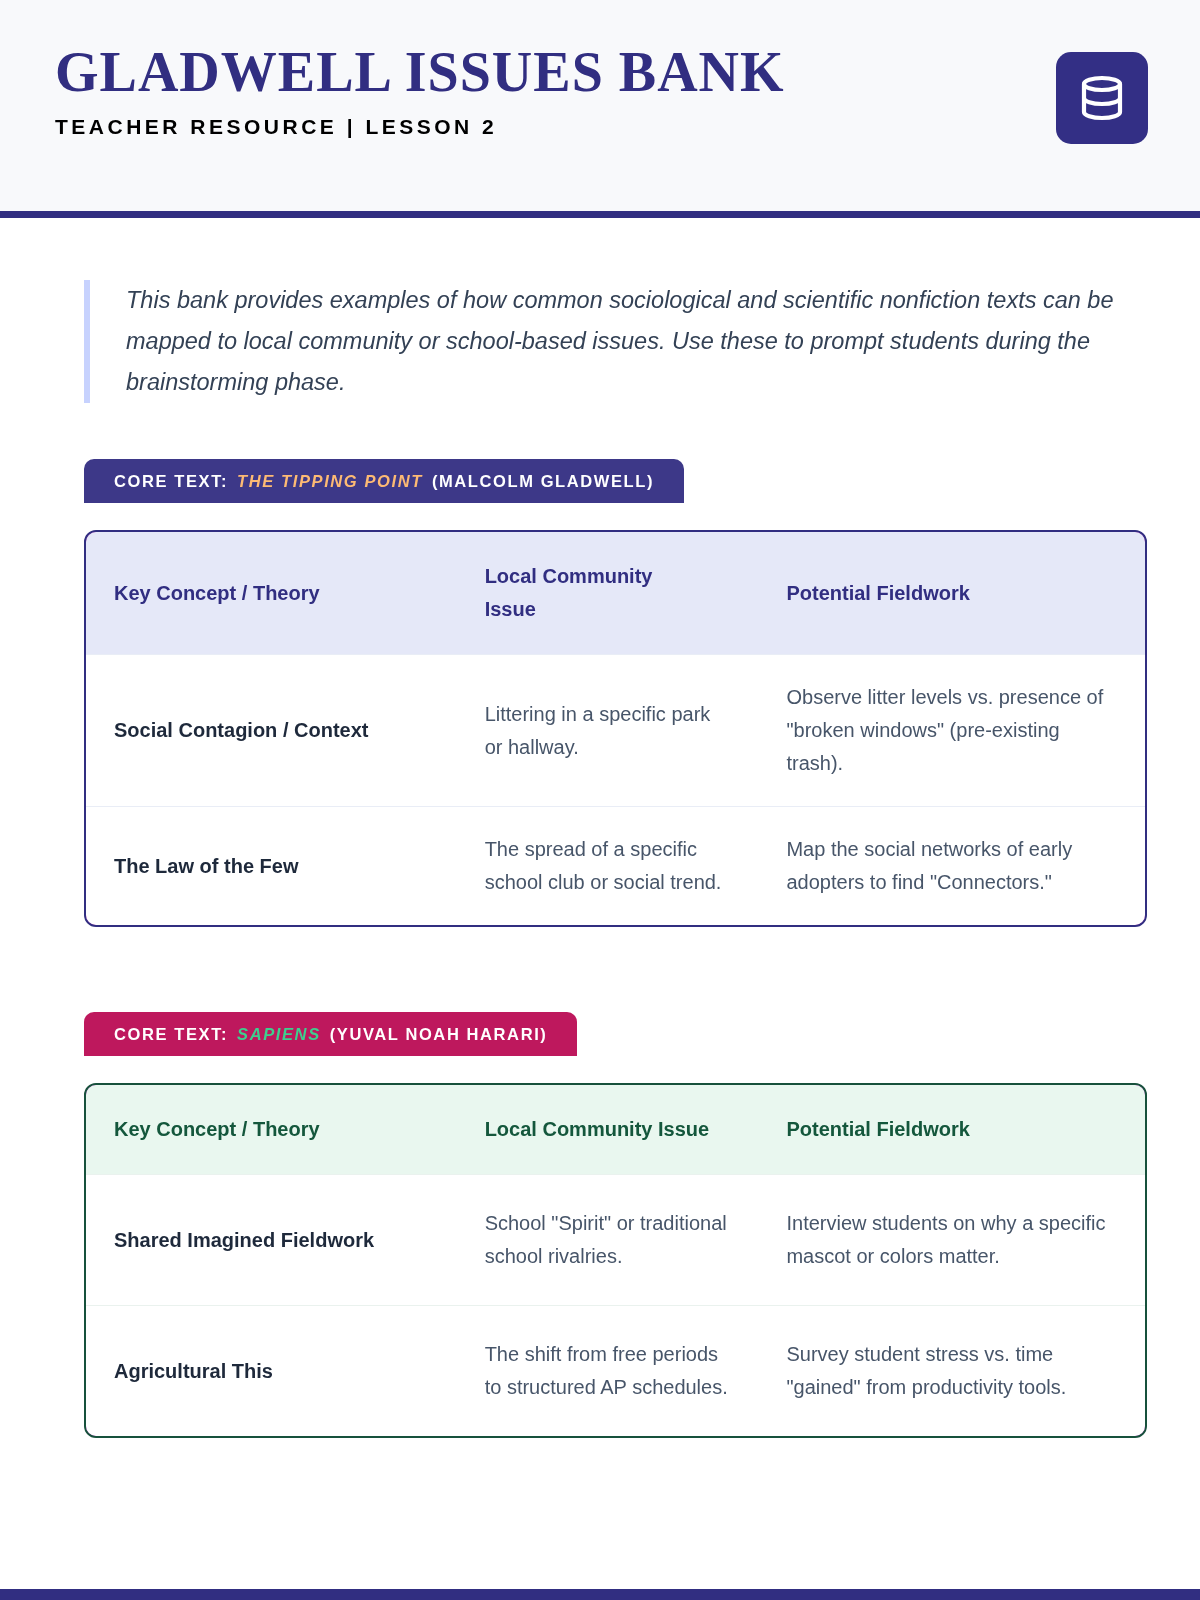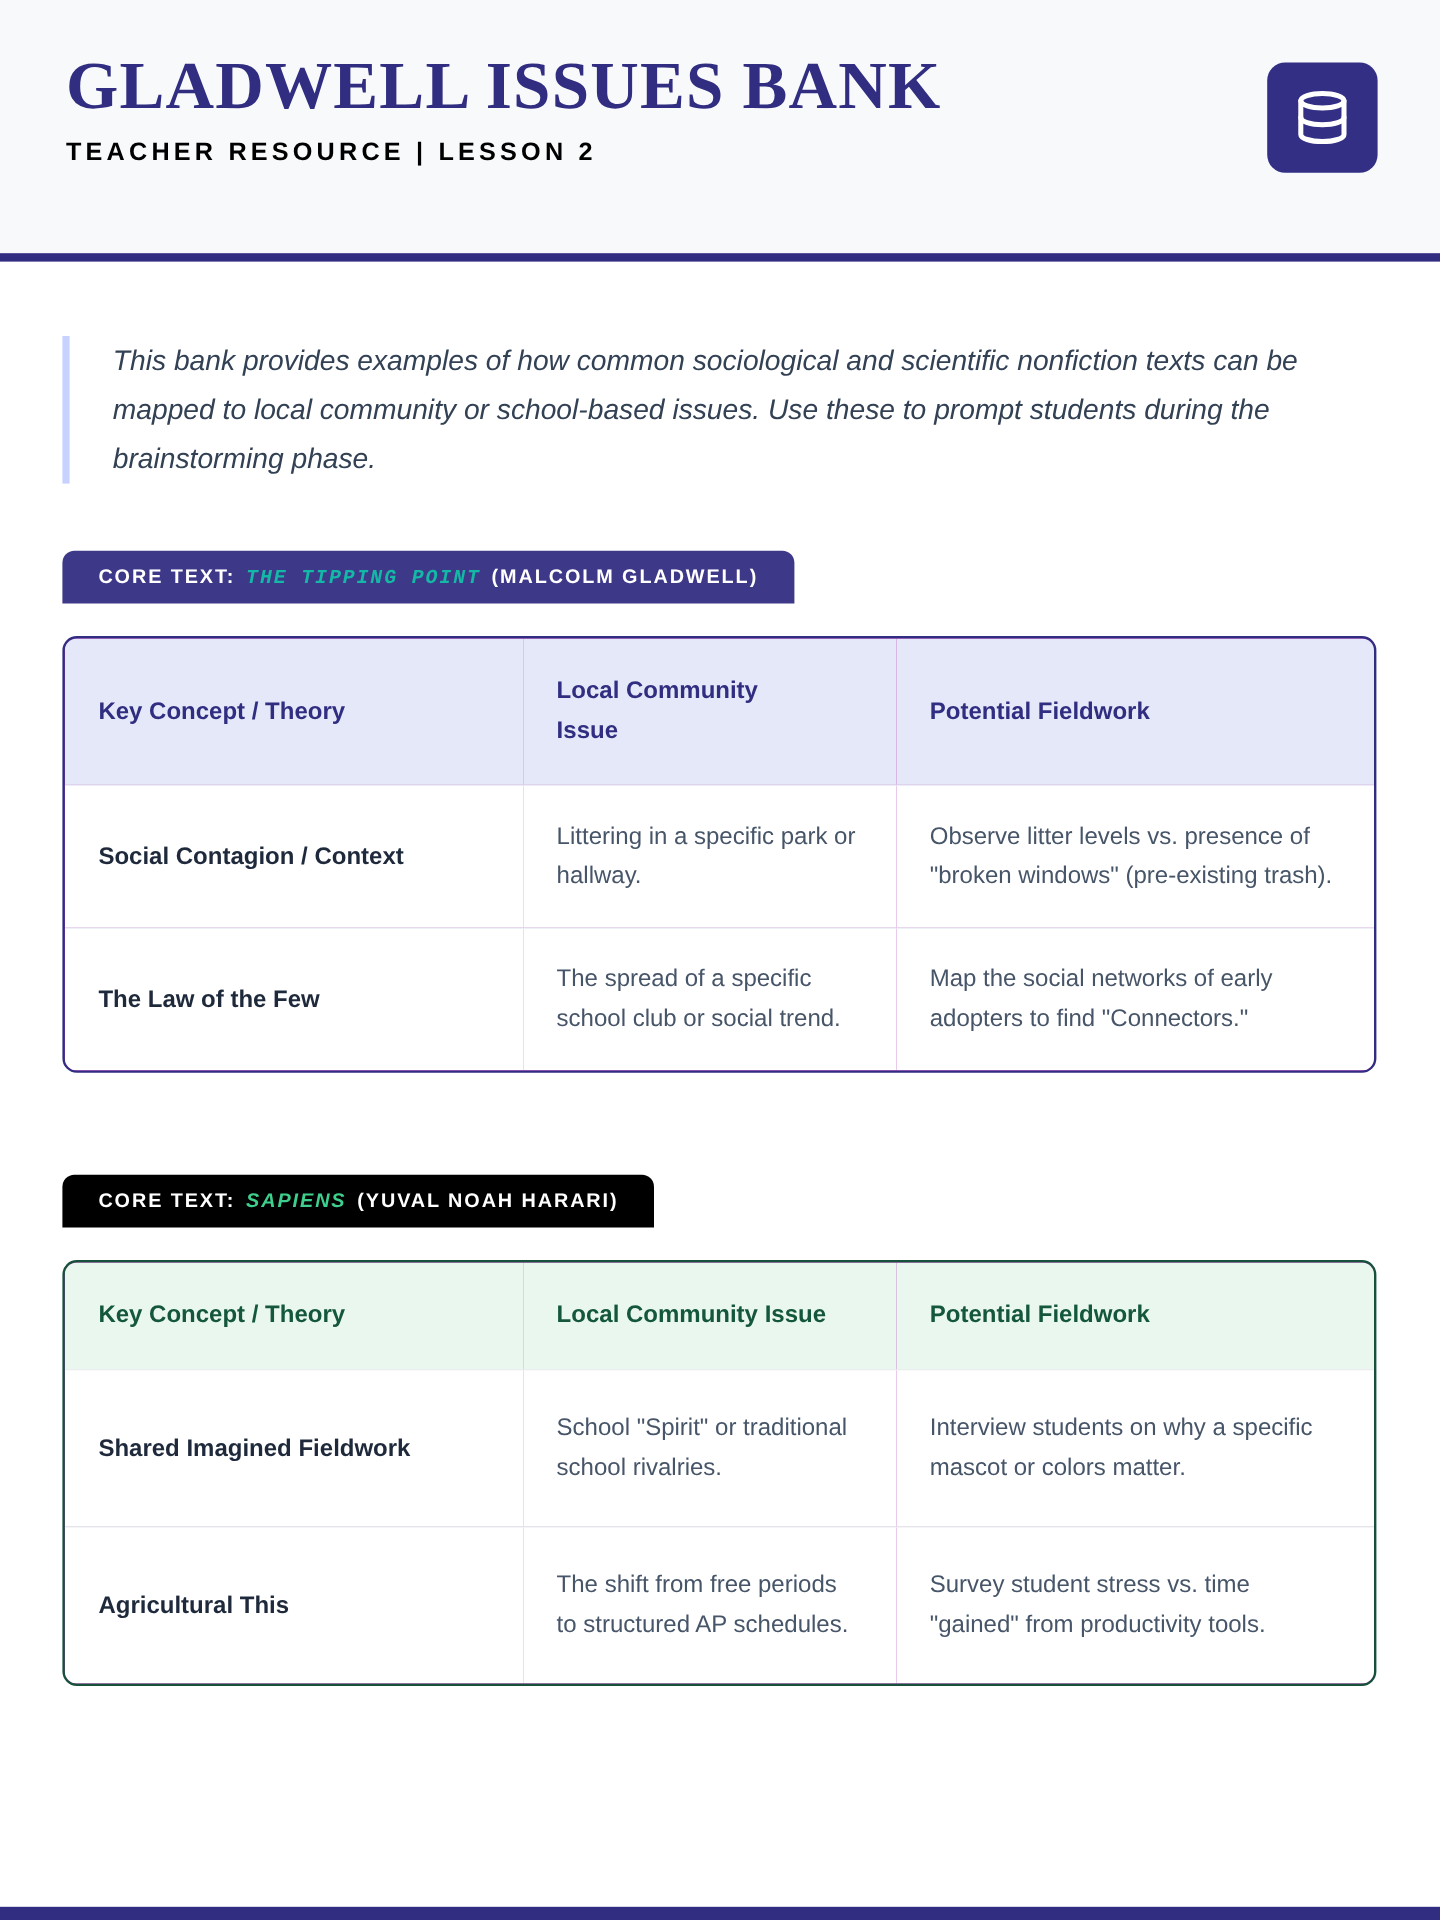--- a/index.html
+++ b/index.html
@@ -41,21 +41,21 @@
   .icon-box {
     width:92px; height:92px;
     margin-top:10px;
     background:#332f85;
     border-radius:15px;
     display:flex; align-items:center; justify-content:center;
     flex:0 0 auto;
   }
 
   
-  .main { padding:0 53px 0 52px; }
+  .main { padding:0 53px 0 84px; }
 
   .intro {
     margin-top:62px;
     border-left:6px solid #c7d2fe;
     padding-left:36px;
     width:1065px;
     font-style:italic;
     font-size:23.5px;
     line-height:41px;
     color:#334155;
@@ -67,22 +67,22 @@
     border-radius:10px 10px 0 0;
     font-size:16.5px;
     font-weight:700;
     letter-spacing:1.6px;
     color:#ffffff;
     white-space:nowrap;
   }
   .pill span { vertical-align:baseline; }
   .pill .book { font-style:italic; margin:0 9px; }
   .pill-purple { background:#3d3888; margin-top:56px; }
-  .pill-purple .book { color:#14b8a6;font-family:Liberation Mono, monospace; }
-  .pill-green  { background:#000000; margin-top:85px; }
+  .pill-purple .book { color:#fdba74; }
+  .pill-green  { background:#be185d; margin-top:85px; }
   .pill-green  .book { color:#3ecf8e; }
 
   .tbl-frame {
     margin-top:27px;
     border:2px solid;
     border-radius:12px;
     overflow:hidden;
     background:#a21caf;
   }
   .tbl-frame.purple { border-color:#312e81; }

